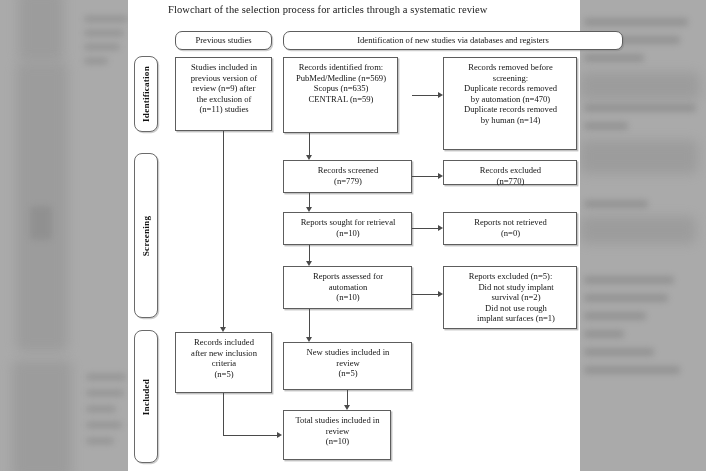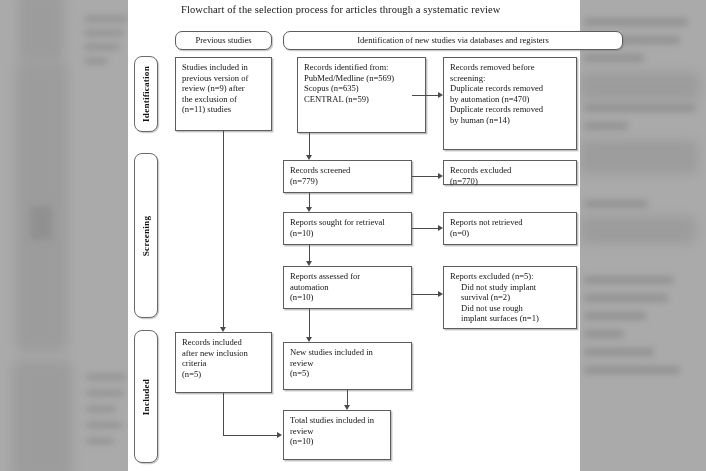--- a/index.html
+++ b/index.html
@@ -47,39 +47,40 @@
     position: absolute;
     left: 128px;
     top: 0;
     width: 452px;
     height: 471px;
     background: #ffffff;
   }
 
   .fig-title {
     position: absolute;
-    left: 53px;
+    left: 40px;
     top: 4px;
     font-size: 10.5px;
     letter-spacing: .1px;
     white-space: nowrap;
     color: #151515;
   }
 
   
   .box {
     position: absolute;
     box-sizing: border-box;
     border: 1px solid #5d5d5d;
     background: #ffffff;
     font-size: 8.6px;
     line-height: 10.6px;
     color: #141414;
     padding: 4px 5px 3px 6px;
     box-shadow: 1.4px 1.4px 0 rgba(120,120,120,.45);
+    text-align: center;
   }
   .box.hdr {
     border-radius: 7px;
     display: flex;
     align-items: center;
     justify-content: center;
     padding: 0;
     text-align: center;
     box-shadow: 1.2px 1.2px 0 rgba(130,130,130,.4);
   }
@@ -192,21 +193,21 @@
     </div>
 
     <div class="box" style="left:47px; top:57px; width:97px; height:74px;">
       <span class="ln">Studies included in</span>
       <span class="ln">previous version of</span>
       <span class="ln">review (n=9) after</span>
       <span class="ln">the exclusion of</span>
       <span class="ln">(n=11) studies</span>
     </div>
 
-    <div class="box" style="left:169px; top:57px; width:129px; height:76px;">
+    <div class="box" style="left:155px; top:57px; width:115px; height:76px;">
       <span class="ln">Records identified from:</span>
       <span class="ln">PubMed/Medline (n=569)</span>
       <span class="ln">Scopus (n=635)</span>
       <span class="ln">CENTRAL (n=59)</span>
     </div>
 
     <div class="box" style="left:315px; top:57px; width:134px; height:93px;">
       <span class="ln">Records removed before</span>
       <span class="ln">screening:</span>
       <span class="ln">Duplicate records removed</span>

